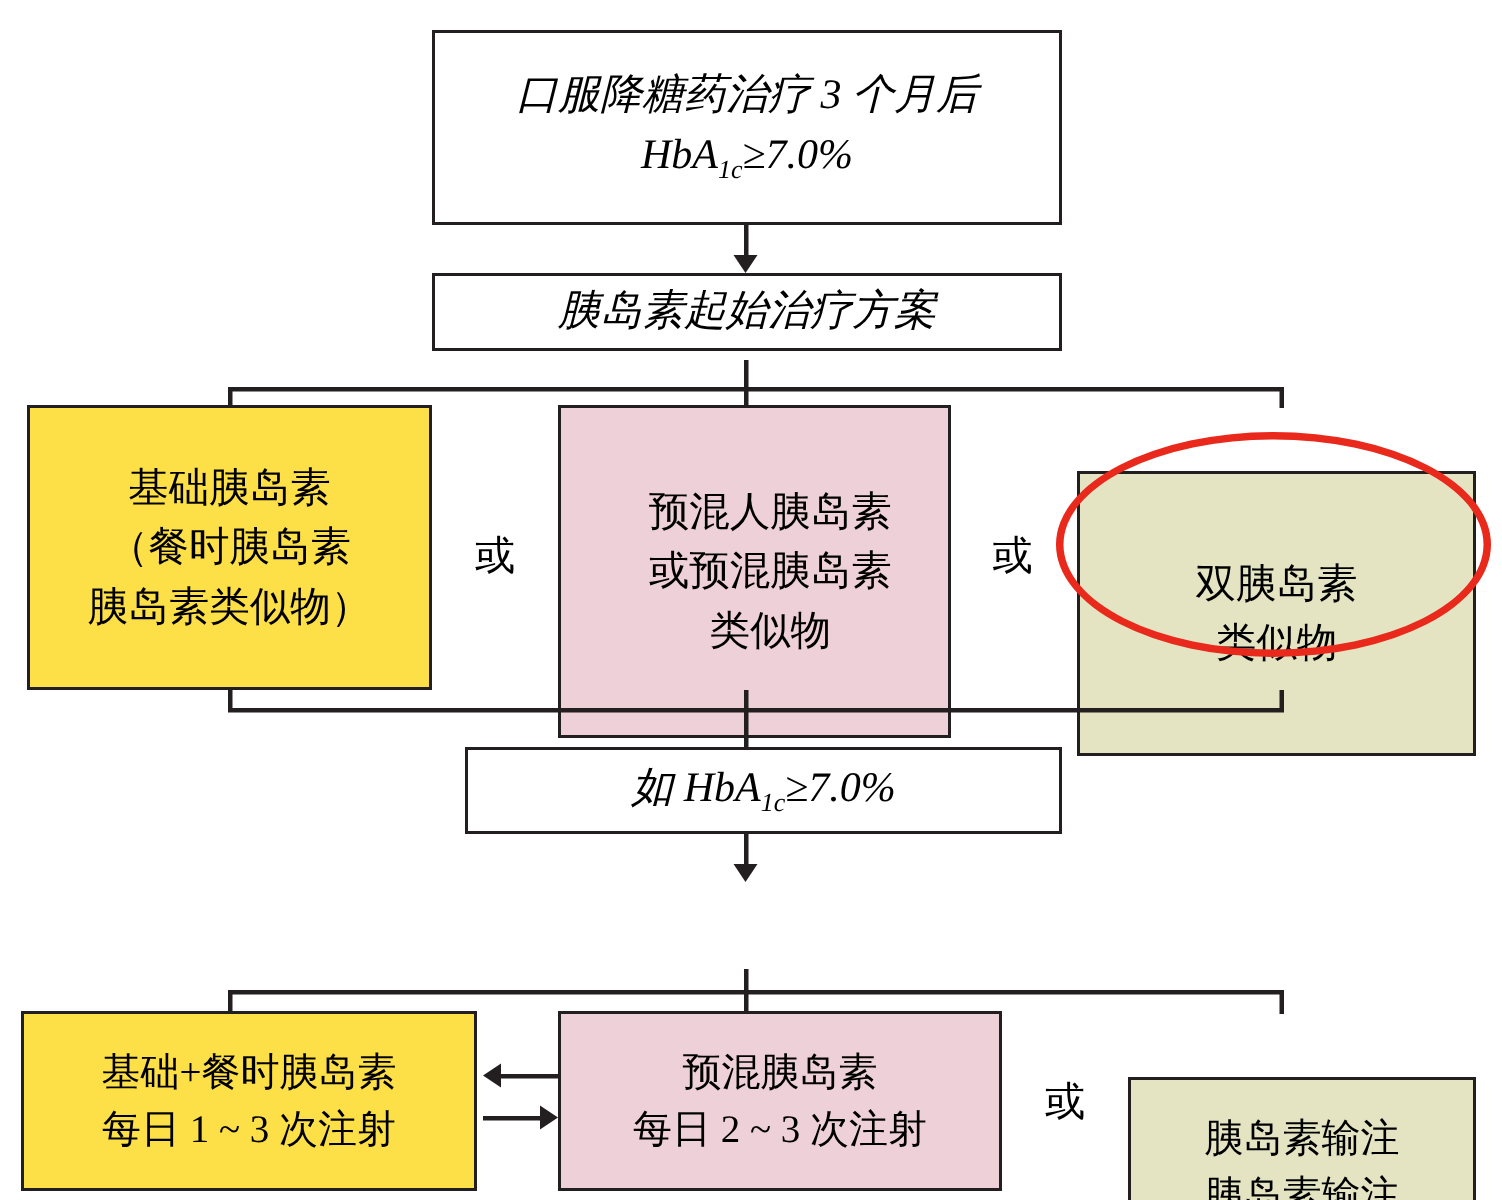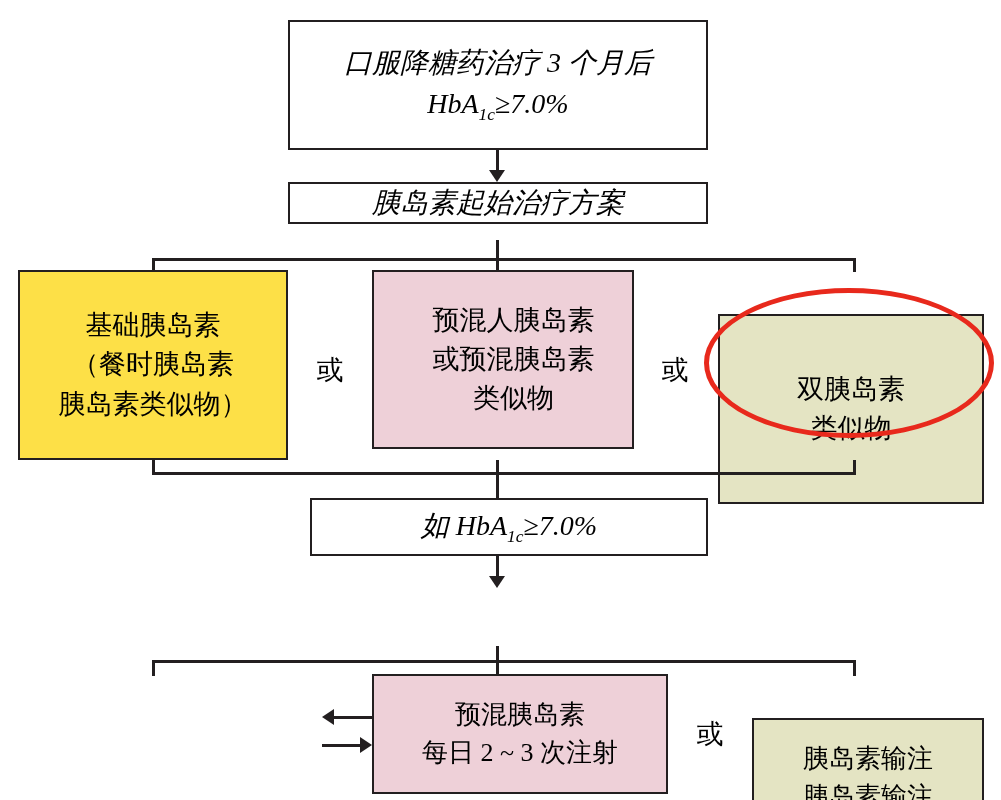--- a/index.html
+++ b/index.html
@@ -100,39 +100,39 @@
 <div id="canvas">
 
   <div class="box b-white t28" style="left:288px; top:20px; width:420px; height:130px;">
     <span class="line">口服降糖药治疗 3 个月后</span>
     <span class="line"><span>HbA</span><span class="sub">1c</span><span>≥7.0%</span></span>
   </div>
 
   <div class="conn vline" style="left:496px; top:150px; height:22px;"></div>
   <div class="arrow-down" style="left:489px; top:170px;"></div>
 
-  <div class="box b-white t28" style="left:288px; top:182px; width:420px; height:42px;">
+  <div class="box b-white t28" style="left:288px; top:182px; width:420px; height:52px;">
     <span class="line">胰岛素起始治疗方案</span>
   </div>
 
   <div class="conn vline" style="left:496px; top:240px; height:20px;"></div>
   <div class="conn hline" style="left:152px; top:258px; width:704px;"></div>
   <div class="conn vline" style="left:152px; top:258px; height:14px;"></div>
   <div class="conn vline" style="left:496px; top:258px; height:14px;"></div>
   <div class="conn vline" style="left:853px; top:258px; height:14px;"></div>
 
   <div class="box b-blue t27" style="left:18px; top:270px; width:270px; height:190px;">
     <span class="line">基础胰岛素</span>
     <span class="line">（餐时胰岛素</span>
     <span class="line">胰岛素类似物）</span>
   </div>
 
   <div class="or-label" style="left:300px; top:352px; width:60px;">或</div>
 
-  <div class="box b-pink t27" style="left:372px; top:270px; width:262px; height:179px;padding-left:21px;">
+  <div class="box b-pink t27" style="left:372px; top:270px; width:262px; height:222px;padding-left:21px;">
     <span class="line">预混人胰岛素</span>
     <span class="line">或预混胰岛素</span>
     <span class="line">类似物</span>
   </div>
 
   <div class="or-label" style="left:645px; top:352px; width:60px;">或</div>
 
   <div class="box b-olive t27" style="left:718px; top:270px; width:266px; height:190px;">
     <span class="line">双胰岛素</span>
     <span class="line">类似物</span>
@@ -153,20 +153,24 @@
   <div class="conn vline" style="left:496px; top:556px; height:22px;"></div>
   <div class="arrow-down" style="left:489px; top:576px;"></div>
 
 
   <div class="conn vline" style="left:496px; top:646px; height:16px;"></div>
   <div class="conn hline" style="left:152px; top:660px; width:704px;"></div>
   <div class="conn vline" style="left:152px; top:660px; height:16px;"></div>
   <div class="conn vline" style="left:496px; top:660px; height:16px;"></div>
   <div class="conn vline" style="left:853px; top:660px; height:16px;"></div>
 
+  <div class="box b-blue t26" style="left:14px; top:674px; width:304px; height:120px;">
+    <span class="line">基础+餐时胰岛素</span>
+    <span class="line">每日 1 ~ 3 次注射</span>
+  </div>
 
   <div class="box b-pink t26" style="left:372px; top:674px; width:296px; height:120px;">
     <span class="line">预混胰岛素</span>
     <span class="line">每日 2 ~ 3 次注射</span>
   </div>
 
   <div class="conn hline" style="left:332px; top:716px; width:40px;"></div>
   <div class="arrow-left" style="left:322px; top:709px;"></div>
   <div class="conn hline" style="left:322px; top:744px; width:40px;"></div>
   <div class="arrow-right" style="left:360px; top:737px;"></div>

